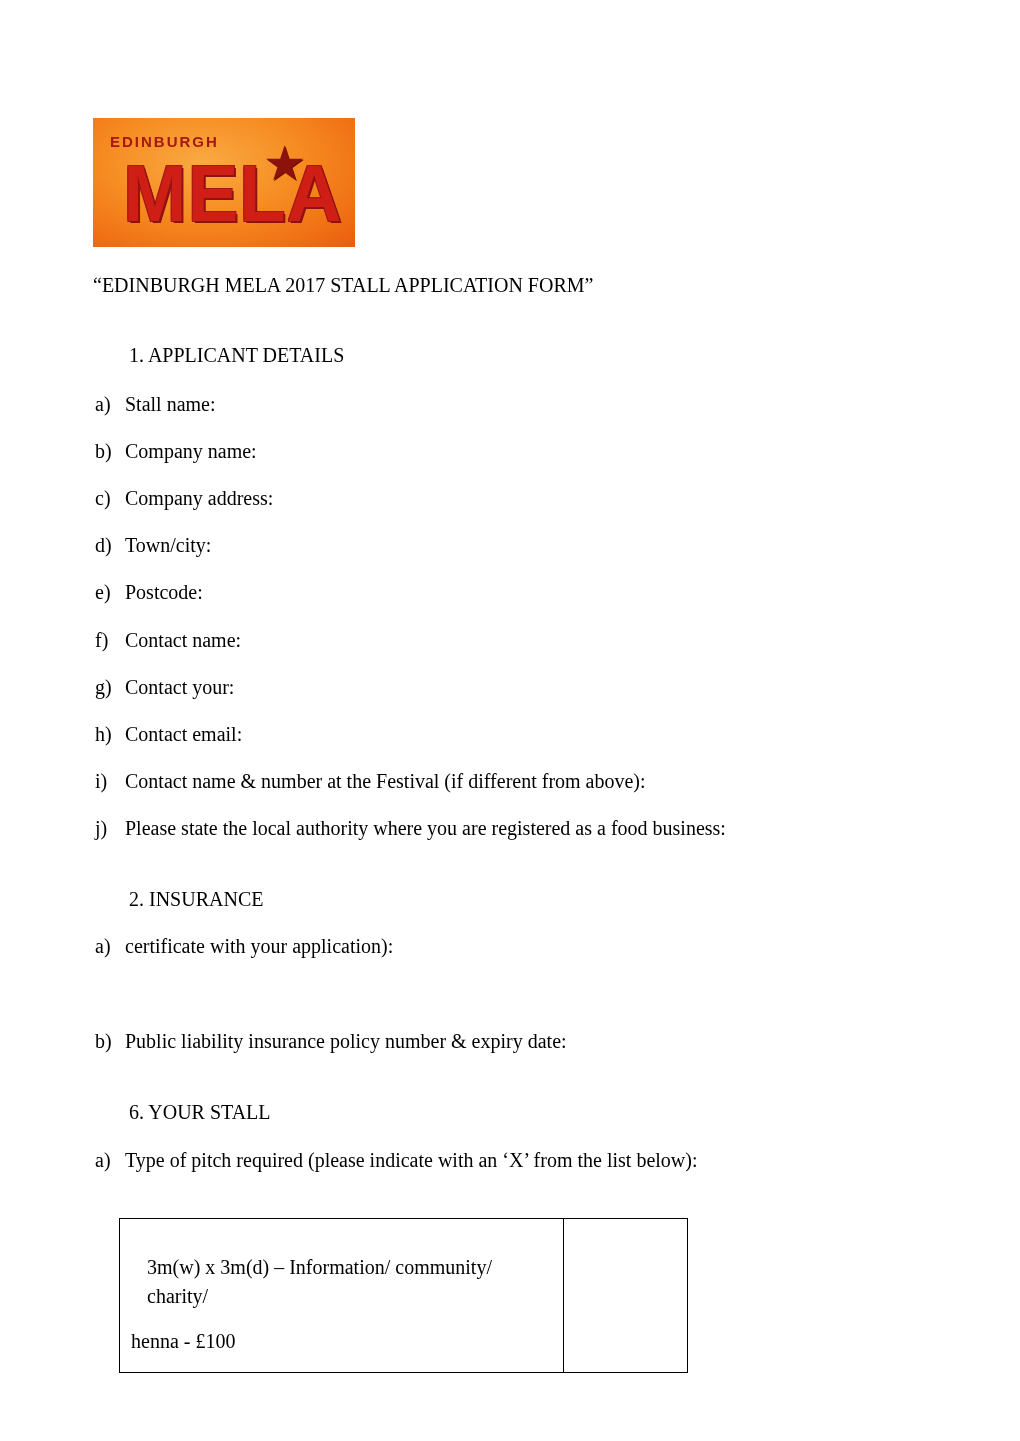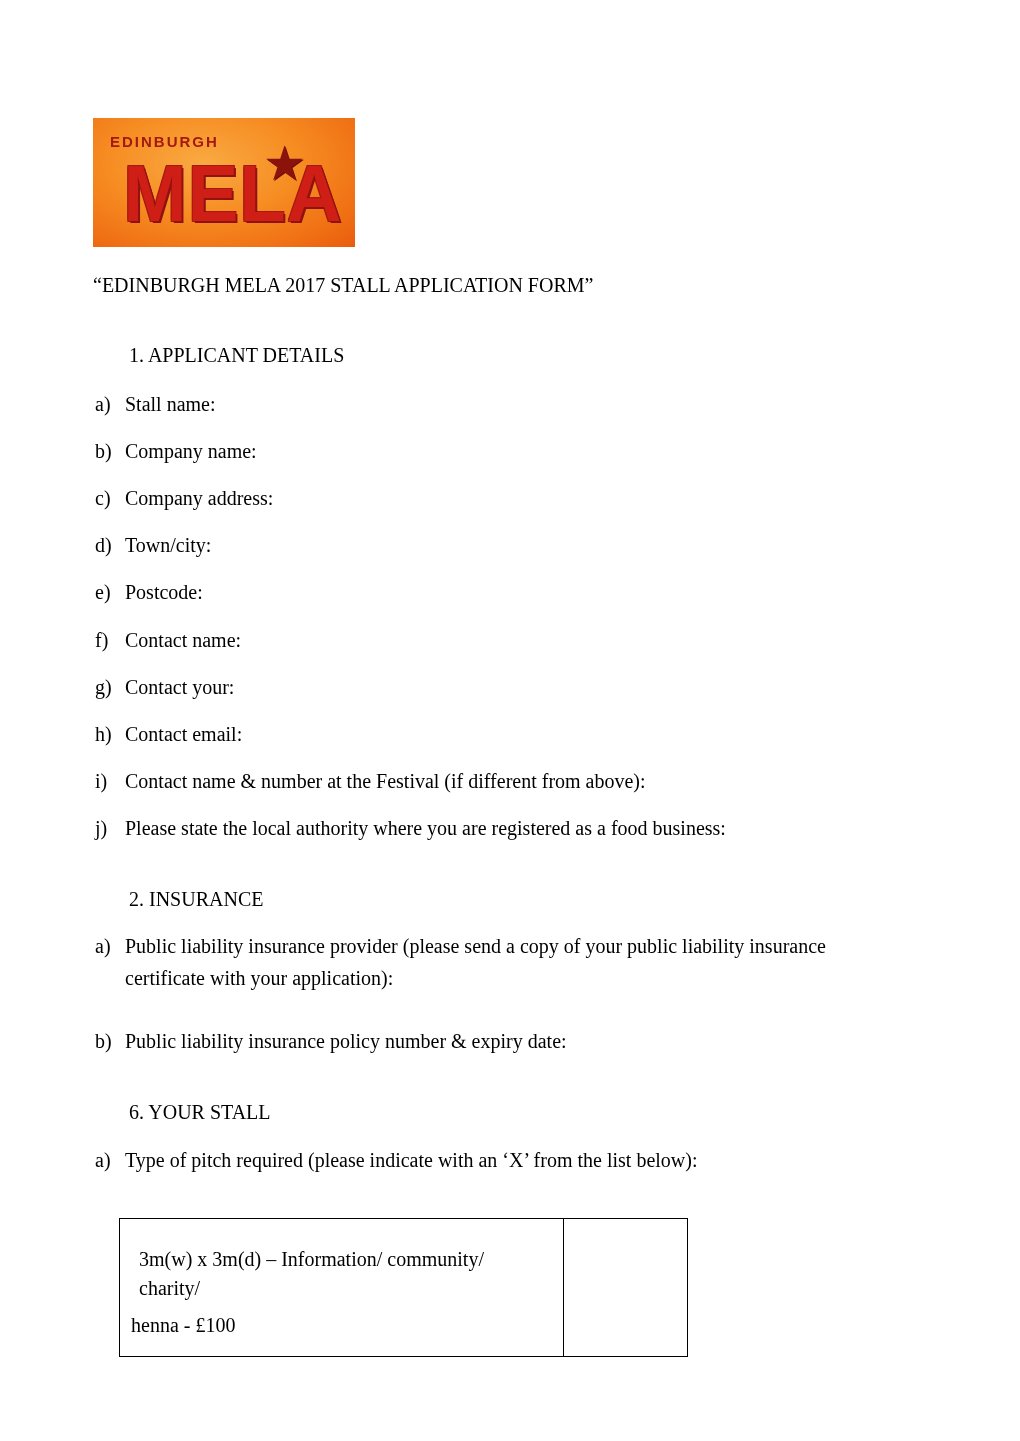--- a/index.html
+++ b/index.html
@@ -163,37 +163,36 @@
   <div class="list-item" style="top:815px">
     <span class="item-letter">j)</span>
     <span class="item-text">Please state the local authority where you are registered as a food business:</span>
   </div>
 
   <div class="section-heading" style="top:886px">2. INSURANCE</div>
 
   <div class="list-item" style="top:933px">
     <span class="item-letter">a)</span>
     <span class="item-text">
-      <span class="item-line">Public liability insurance provider (please send a copy of your public liability insurance</span>
       <span class="item-line">certificate with your application):</span>
     </span>
   </div>
   <div class="list-item" style="top:1028px">
     <span class="item-letter">b)</span>
     <span class="item-text">Public liability insurance policy number &amp; expiry date:</span>
   </div>
 
   <div class="section-heading" style="top:1099px">6. YOUR STALL</div>
 
   <div class="list-item" style="top:1147px">
     <span class="item-letter">a)</span>
     <span class="item-text">Type of pitch required (please indicate with an ‘X’ from the list below):</span>
   </div>
 
   <div class="pitch-table">
     <div class="pitch-option-cell">
-      <span class="item-line" style="margin:8px">3m(w) x 3m(d) – Information/ community/ charity/</span>
+      <span class="item-line" style="margin:16px">3m(w) x 3m(d) – Information/ community/ charity/</span>
       <span class="item-line" style="margin:0">henna - £100</span>
     </div>
     <div class="pitch-selection-cell"></div>
   </div>
 
 </div>
 
 </body></html>

